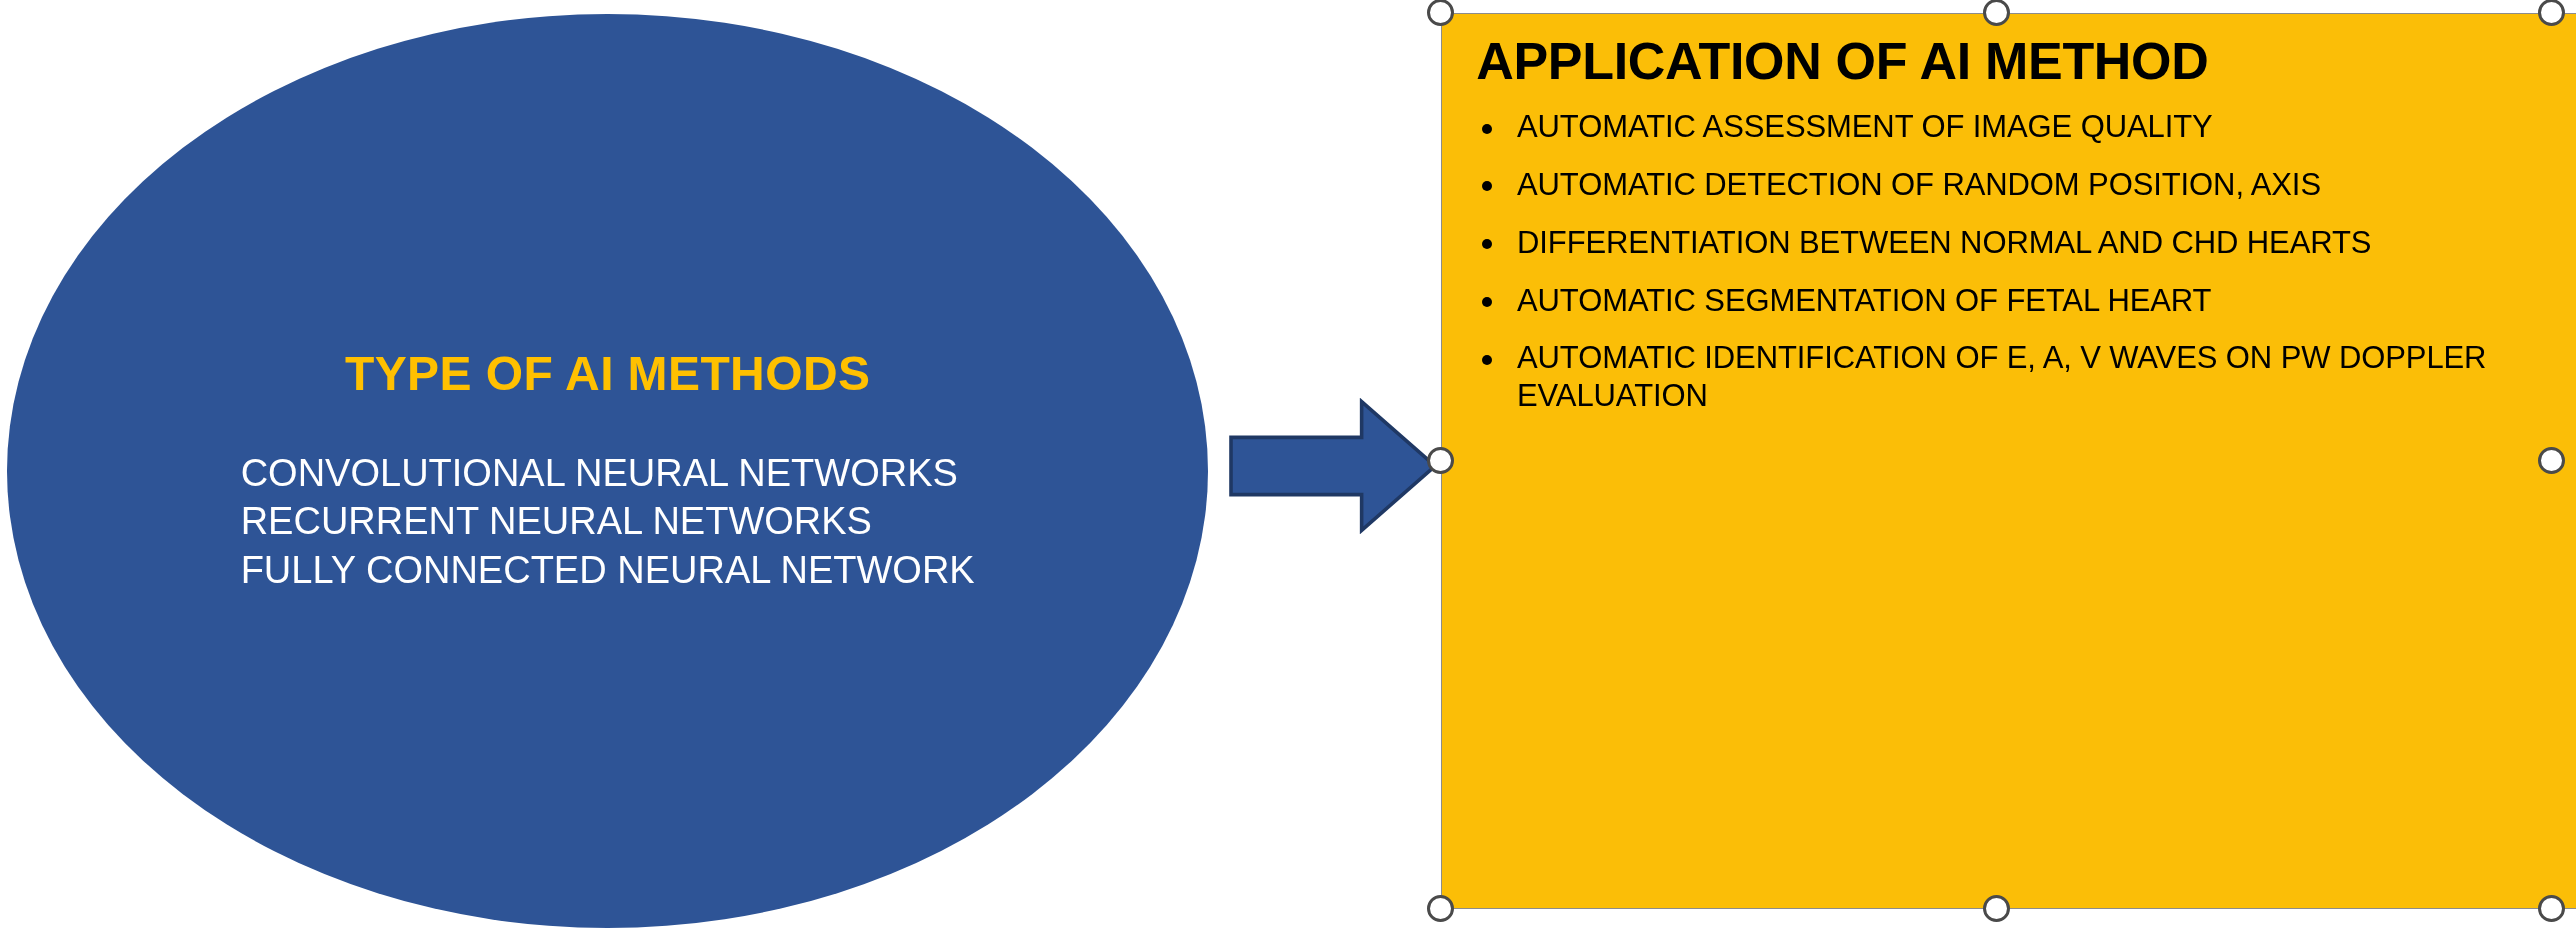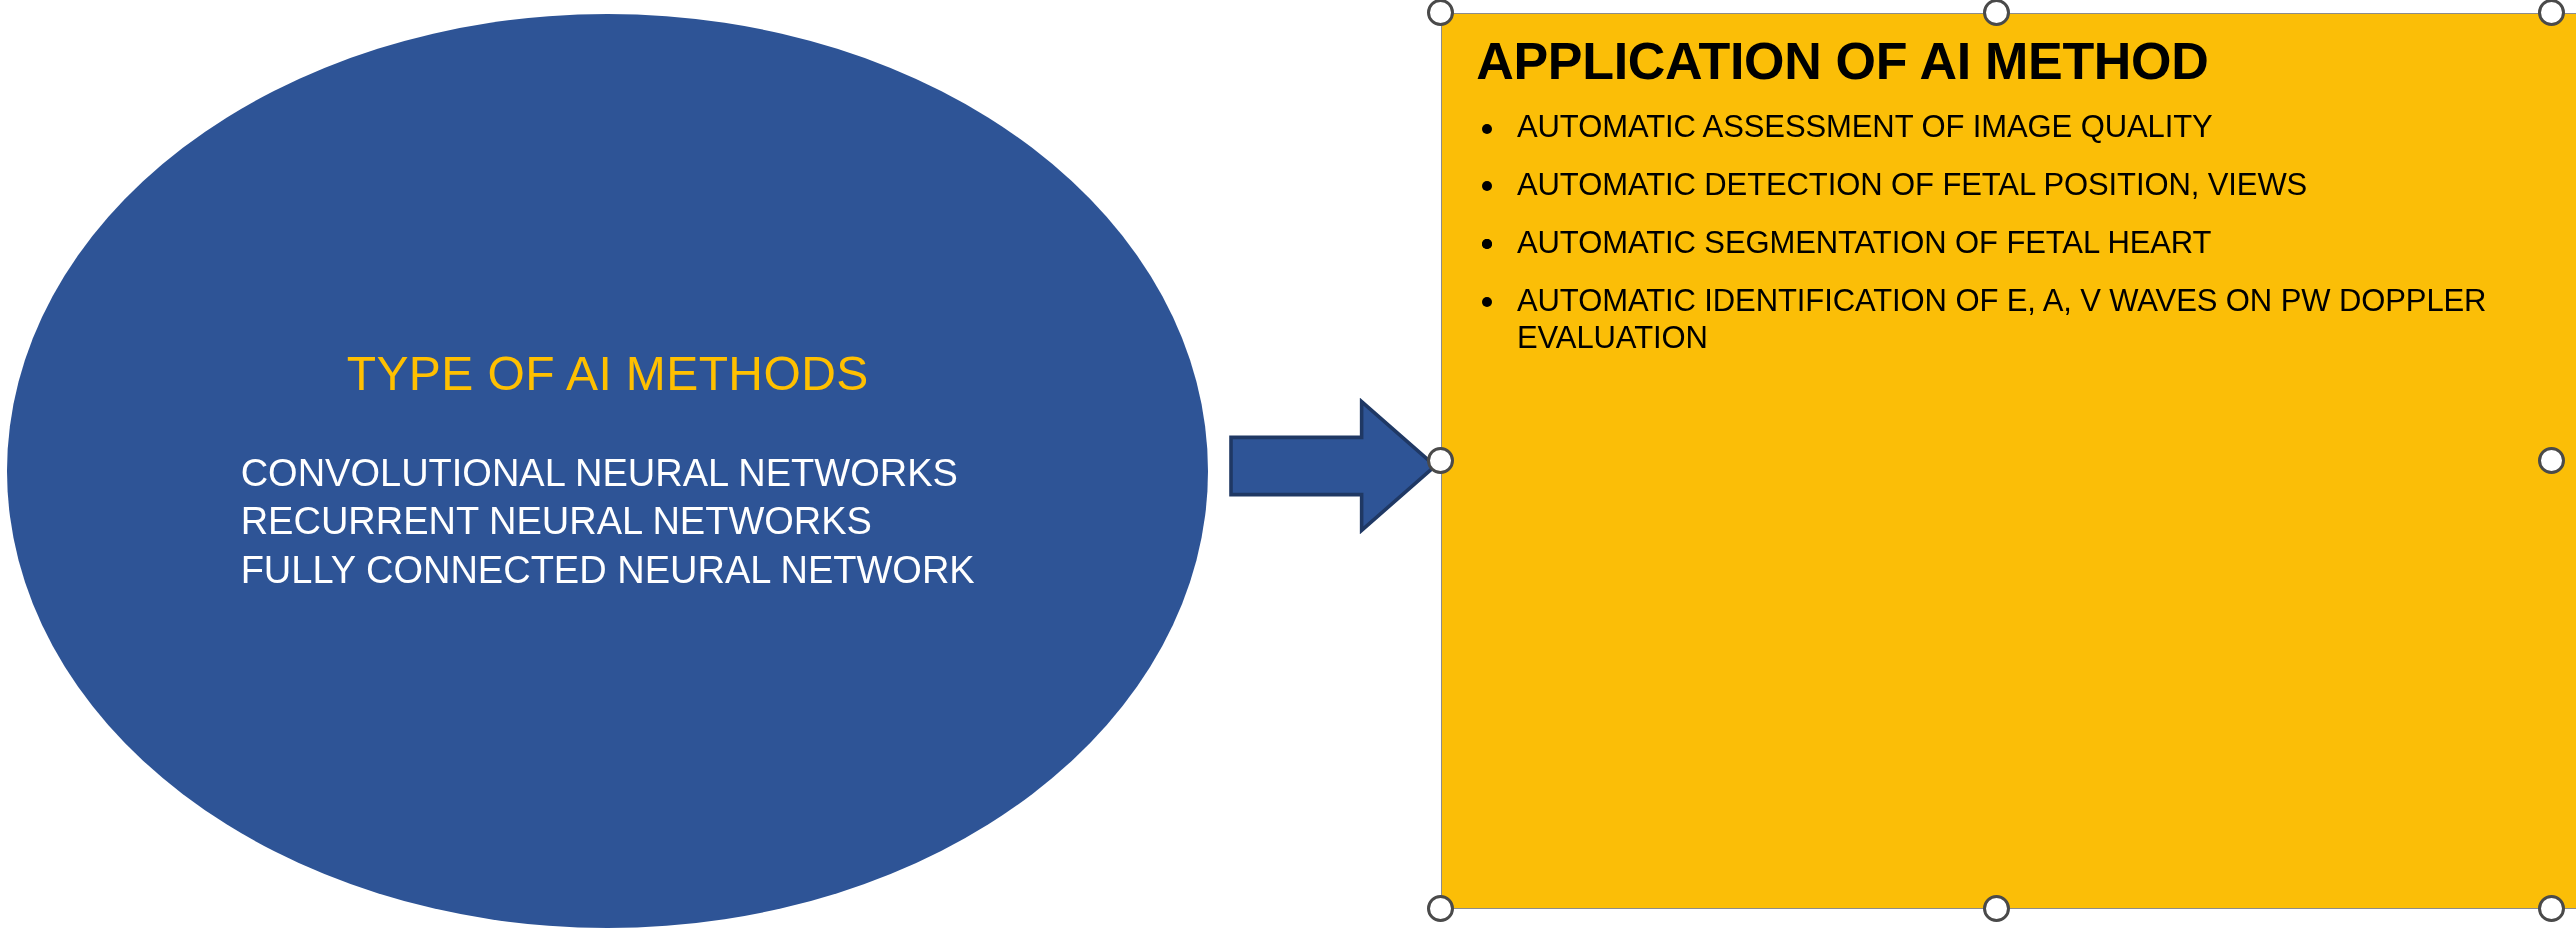--- a/index.html
+++ b/index.html
@@ -26,21 +26,21 @@
     border-radius: 50%;
     box-sizing: border-box;
     display: flex;
     flex-direction: column;
     align-items: center;
     justify-content: center;
   }
   #ellipse-title {
     color: #FFC000;
     font-size: 48px;
-    font-weight: normal;
+    font-weight: bold;
     letter-spacing: 0.4px;
     text-align: center;
     line-height: 1.1;
     margin-bottom: 48px;
     white-space: nowrap;
   }
   .ellipse-line {
     color: #FFFFFF;
     font-size: 38px;
     font-weight: normal;
@@ -143,24 +143,25 @@
 
 <div id="application-box">
   <div id="application-title">APPLICATION OF AI METHOD</div>
   <ul id="application-bullets">
     <li>
       <span class="bullet-dot"></span>
       <span>AUTOMATIC ASSESSMENT OF IMAGE QUALITY</span>
     </li>
     <li>
       <span class="bullet-dot"></span>
-      <span>AUTOMATIC DETECTION OF FETAL POSITION, VIEWS</span>
+      <span>AUTOMATIC DETECTION OF RANDOM POSITION, AXIS</span>
     </li>
     <li>
       <span class="bullet-dot"></span>
+      <span>DIFFERENTIATION BETWEEN NORMAL AND CHD HEARTS</span>
     </li>
     <li>
       <span class="bullet-dot"></span>
       <span>AUTOMATIC SEGMENTATION OF FETAL HEART</span>
     </li>
     <li>
       <span class="bullet-dot"></span>
       <span>AUTOMATIC IDENTIFICATION OF E, A, V WAVES ON PW DOPPLER EVALUATION</span>
     </li>
   </ul>

